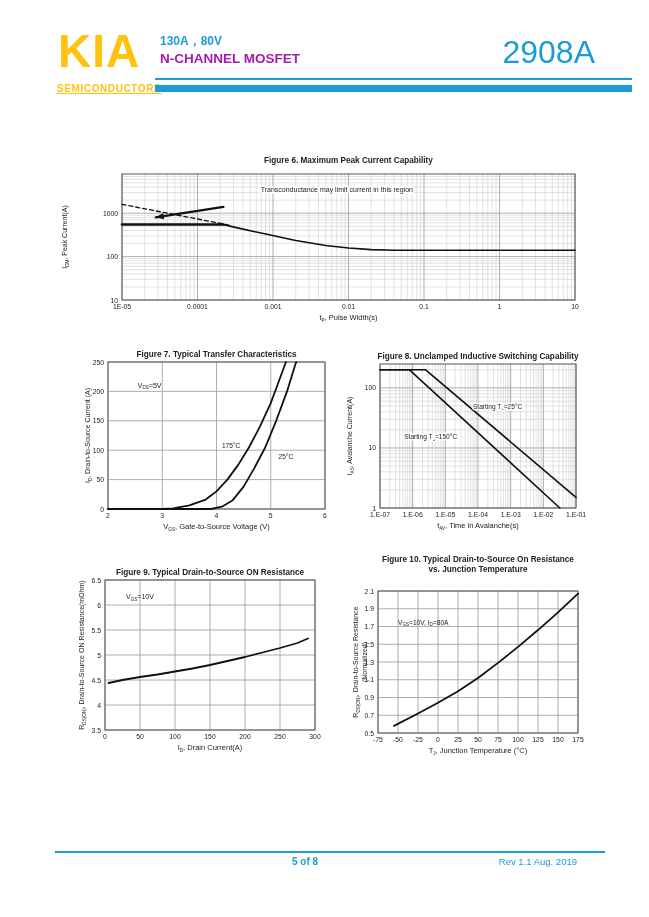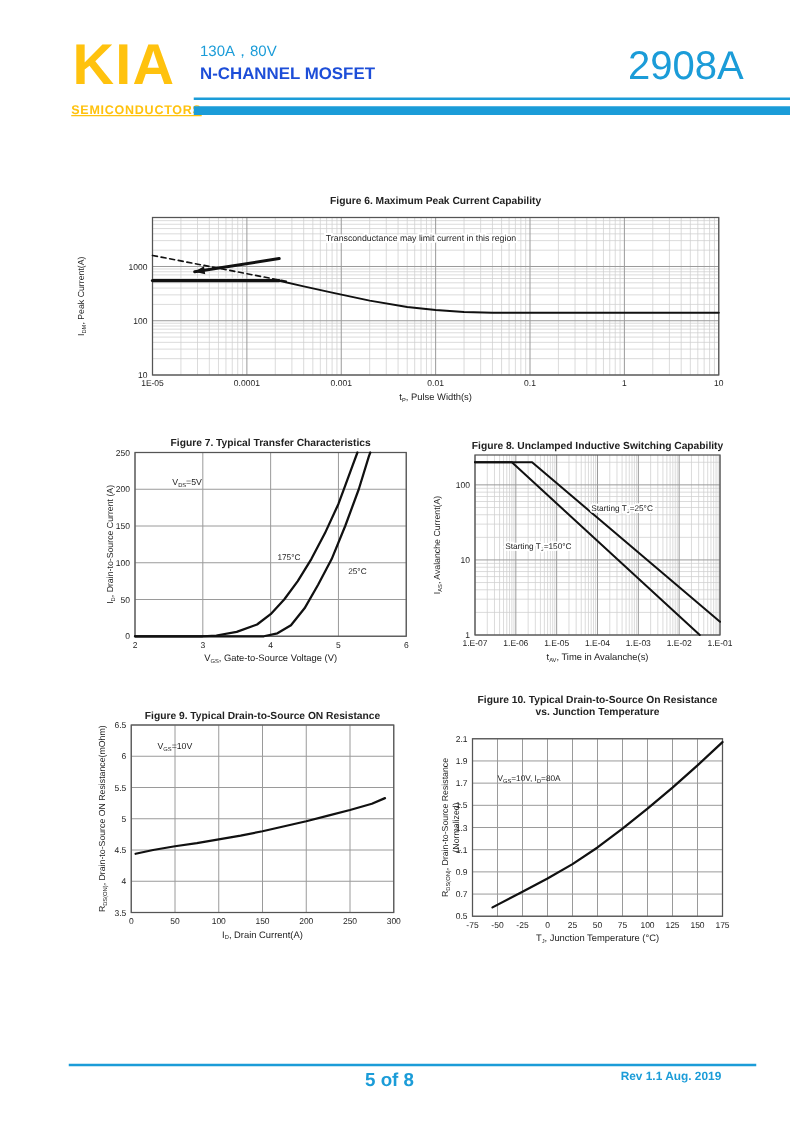--- a/index.html
+++ b/index.html
@@ -3,32 +3,32 @@
 <meta charset="utf-8">
 <style>
   html,body{margin:0;padding:0;background:#fff;}
   .page{position:relative;width:649px;height:909px;background:#ffffff;
         font-family:"Liberation Sans",sans-serif;overflow:hidden;}
   
   .logo{position:absolute;left:58px;top:24px;font-size:46px;font-weight:bold;
         color:#FFC20E;letter-spacing:1px;}
   .logo-sub{position:absolute;left:57px;top:83px;font-size:10px;font-weight:bold;
         color:#FFC20E;letter-spacing:.6px;text-decoration:underline;}
-  .rating{position:absolute;left:160px;top:33px;font-size:12px;font-weight:normal;color:#1B9CD8;}
-  .devtype{position:absolute;left:160px;top:51px;font-size:13.5px;font-weight:bold;color:#1d4ed8;}
+  .rating{position:absolute;left:160px;top:33px;font-size:12px;font-weight:bold;color:#1B9CD8;}
+  .devtype{position:absolute;left:160px;top:51px;font-size:13.5px;font-weight:bold;color:#a21caf;}
   .part{position:absolute;right:54px;top:34px;font-size:32px;color:#1B9CD8;}
   .rule-thin{position:absolute;left:155px;right:17px;top:78px;height:2px;background:#1B9CD8;}
   .rule-thick{position:absolute;left:155px;right:17px;top:85px;height:7px;background:#1B9CD8;}
   
   .chart{position:absolute;margin:0;padding:0;}
   .chart svg{display:block;}
   
   .footer-rule{position:absolute;left:55px;right:44px;top:851px;height:2px;background:#1B9CD8;}
-  .page-info{position:absolute;left:292px;top:856px;font-size:15px;font-weight:bold;color:#1B9CD8;}
-  .revision{position:absolute;right:72px;top:856px;font-size:9.5px;font-weight:bold;color:#1B9CD8;text-align:center;}
+  .page-info{position:absolute;left:292px;top:856px;font-size:10px;font-weight:bold;color:#1B9CD8;}
+  .revision{position:absolute;right:72px;top:856px;font-size:9.5px;font-weight:normal;color:#1B9CD8;text-align:center;}
 </style>
 </head>
 <body>
 
 <div class="page">
 
   <header>
     <div class="logo">KIA</div>
     <div class="logo-sub">SEMICONDUCTORS</div>
     <div class="rating">130A，80V</div>

